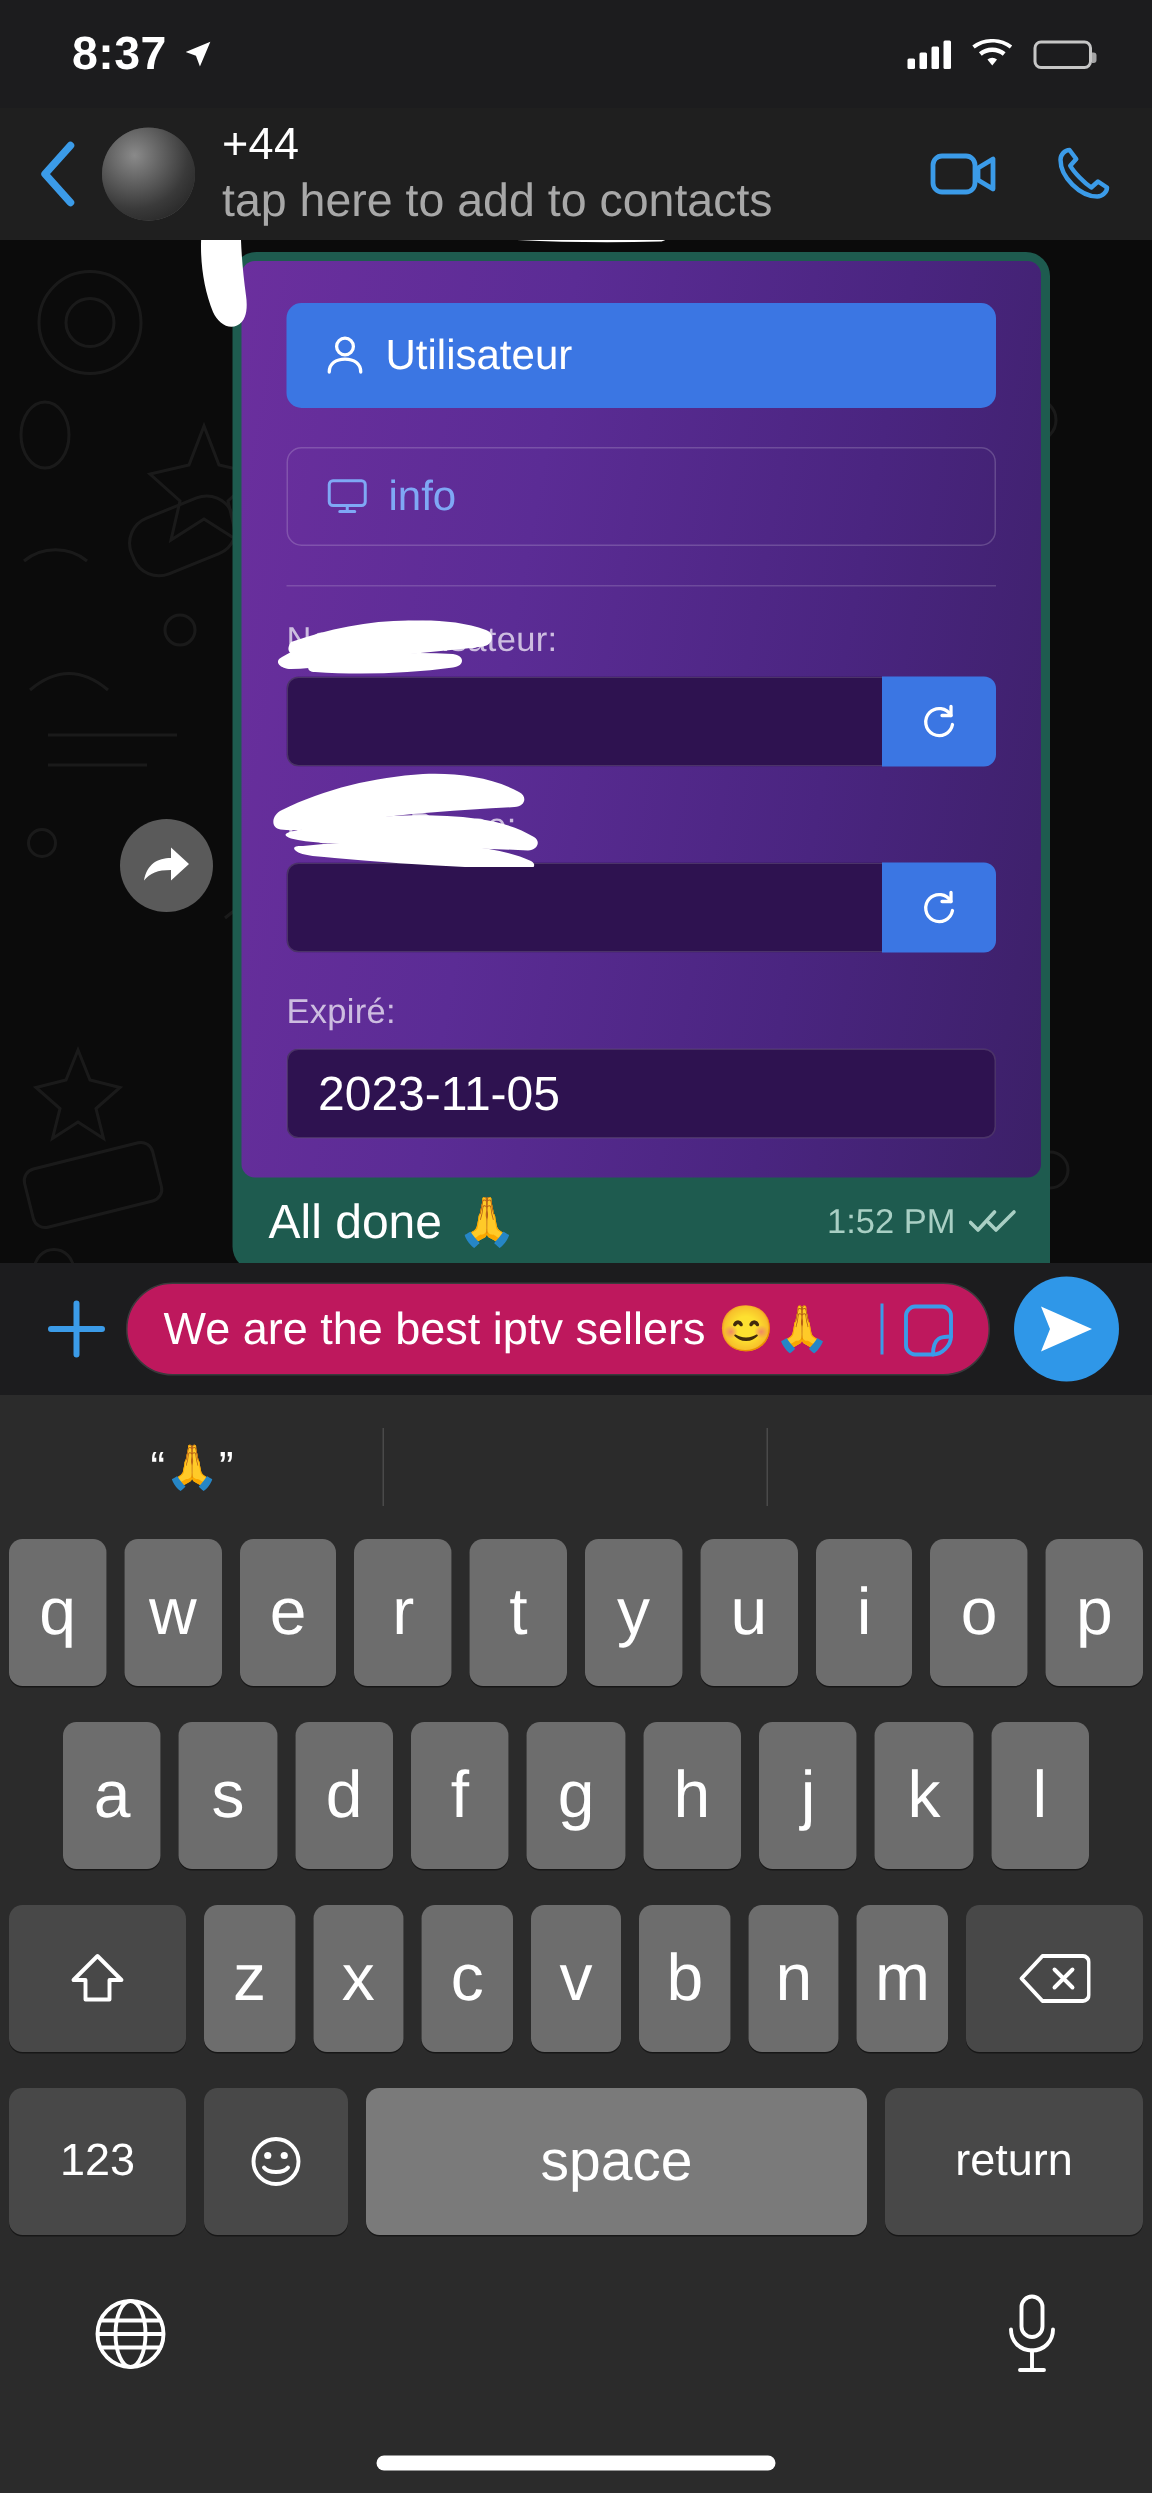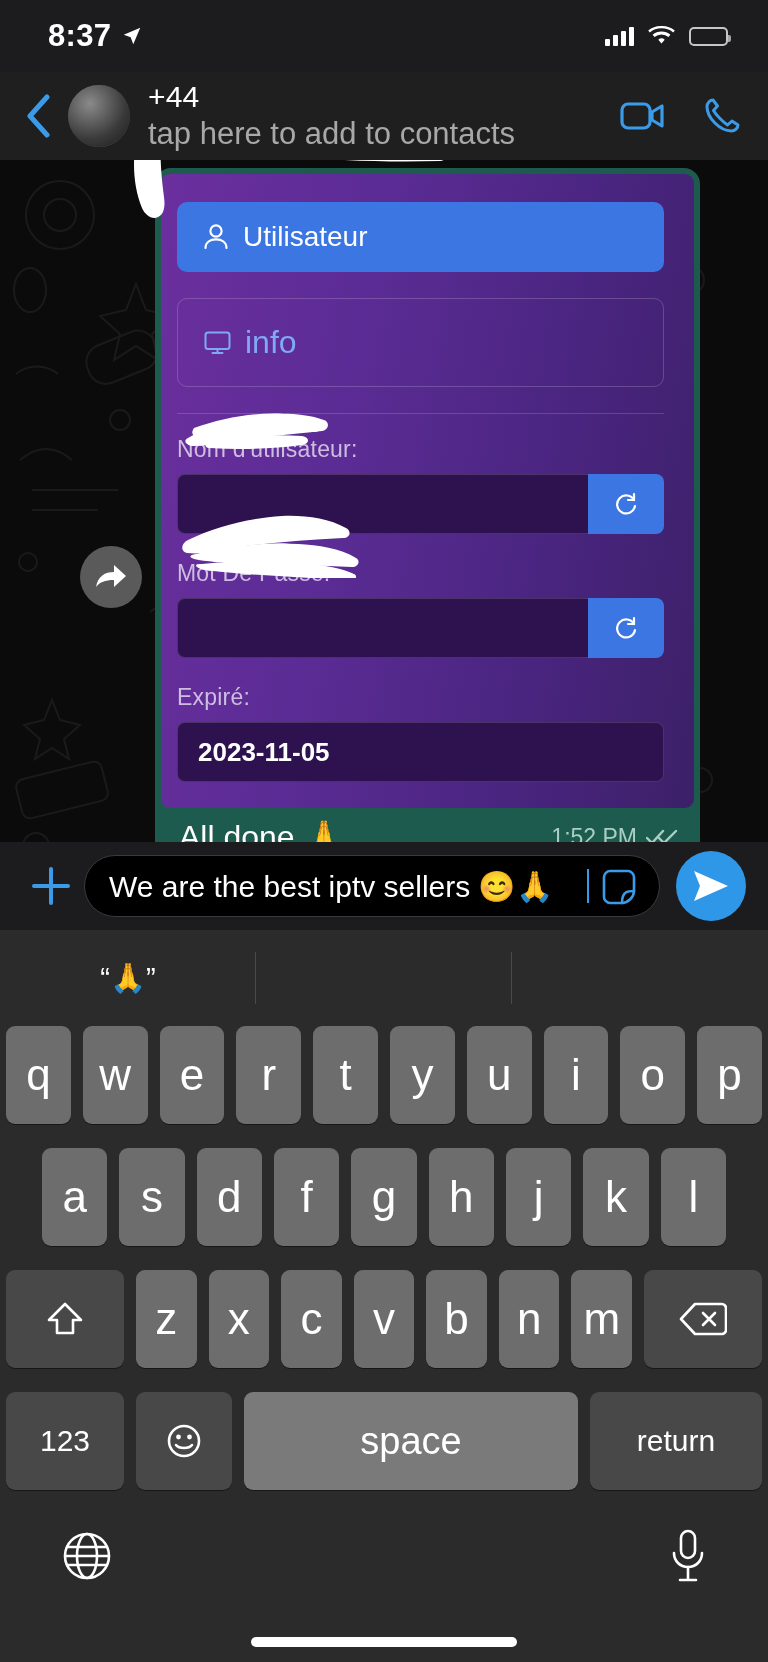--- a/index.html
+++ b/index.html
@@ -63,39 +63,39 @@
 
   
   .bubble-out {
     position:absolute; left:155px; top:8px; width:545px;
     background:#1e5b4f; border-radius:16px 16px 4px 16px;
     padding:6px 6px 0 6px; z-index:2;
   }
   .card {
     border-radius:9px; overflow:hidden;
     background:linear-gradient(100deg,#6b2f9e 0%,#5b2c95 35%,#4a2580 70%,#3c2068 100%);
-    padding:28px 30px 26px 16px;
+    padding:28px 30px 26px 30px;
   }
   .card-btn {
     background:#3b76e3; color:#fff; border-radius:10px; height:70px;
     display:flex; align-items:center; gap:14px; padding:0 26px;
     font-size:28px; font-weight:400; margin-bottom:26px;
   }
   .card-tab {
-    border:1px solid rgba(255,255,255,.18); border-radius:10px; height:89px;
+    border:1px solid rgba(255,255,255,.18); border-radius:10px; height:66px;
     display:flex; align-items:center; gap:14px; padding:0 26px;
-    color:#7fa8f5; font-size:32px; margin-bottom:26px;
+    color:#7fa8f5; font-size:28px; margin-bottom:26px;
   }
   .card-rule { height:1px; background:rgba(255,255,255,.16); margin:0 0 22px 0; }
   .fld-label { color:#cdbde0; font-size:23px; margin-bottom:11px; letter-spacing:.2px; }
   .fld-row { display:flex; margin-bottom:26px; height:60px; }
   .fld-input {
     flex:1; background:#2e1250; border:1px solid rgba(255,255,255,.14); border-right:none;
-    border-radius:8px 0 0 8px; color:#fff; font-size:26px;
-    display:flex; align-items:center; padding:0 20px;font-weight:bold;
+    border-radius:8px 0 0 8px; color:#fff; font-size:32px;
+    display:flex; align-items:center; padding:0 20px;
   }
   .fld-input.solo { border-right:1px solid rgba(255,255,255,.14); border-radius:8px; }
   .fld-btn {
     width:76px; background:#3b76e3; border-radius:0 8px 8px 0;
     display:flex; align-items:center; justify-content:center; flex:none;
   }
   .fld-row.last { margin-bottom:0; }
   .bubble-meta {
     display:flex; align-items:center; justify-content:space-between;
     padding:10px 16px 14px 18px;
@@ -103,21 +103,21 @@
   .bubble-txt { color:#fff; font-size:32px; display:flex; align-items:center; gap:10px; }
   .bubble-time { color:#a9cfc4; font-size:23px; display:flex; align-items:center; gap:9px; }
 
   
   .inputbar {
     height:88px; flex:none; background:#1c1c1e;
     display:flex; align-items:center; gap:0; padding:0 22px 0 18px; position:relative; z-index:4;
   }
   .plus { width:66px; height:66px; display:flex; align-items:center; justify-content:center; flex:none; }
   .textfield {
-    flex:1; height:62px; background:#000000; border:1px solid #3a3a3c; border-radius:31px;
+    flex:1; height:62px; background:#be185d; border:1px solid #3a3a3c; border-radius:31px;
     display:flex; align-items:center; padding:0 12px 0 24px; gap:8px; margin-right:16px;
   }
   .tf-text { color:#fff; font-size:30px; white-space:nowrap; overflow:hidden; flex:1; display:flex; align-items:center; gap:6px; }
   .caret { width:2px; height:34px; background:#3b9be8; flex:none; }
   .sticker { width:50px; height:50px; flex:none; display:flex; align-items:center; justify-content:center; }
   .sendbtn { width:70px; height:70px; border-radius:50%; background:#2f97e8; display:flex; align-items:center; justify-content:center; flex:none; }
 
   
   .keyboard { background:#2b2b2b; flex:none; padding-bottom:0; }
   .predict { height:96px; display:flex; align-items:center; position:relative; }

